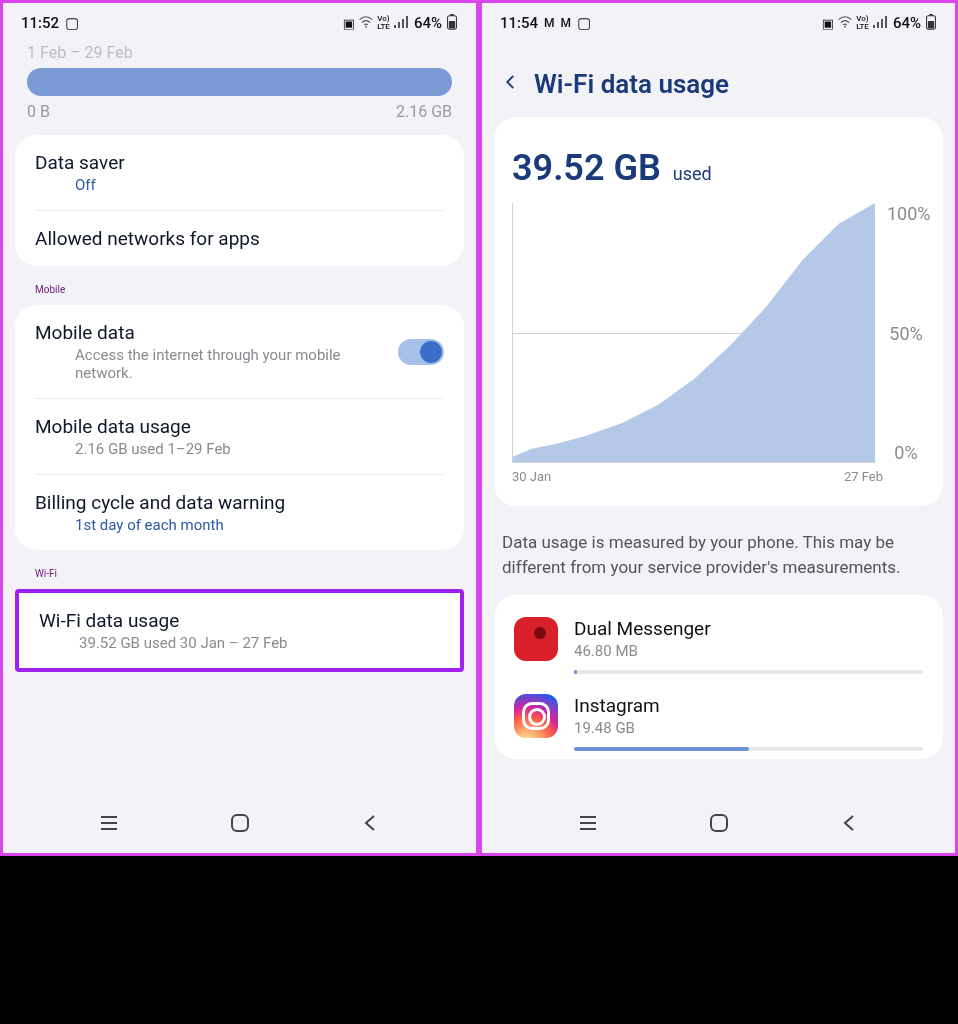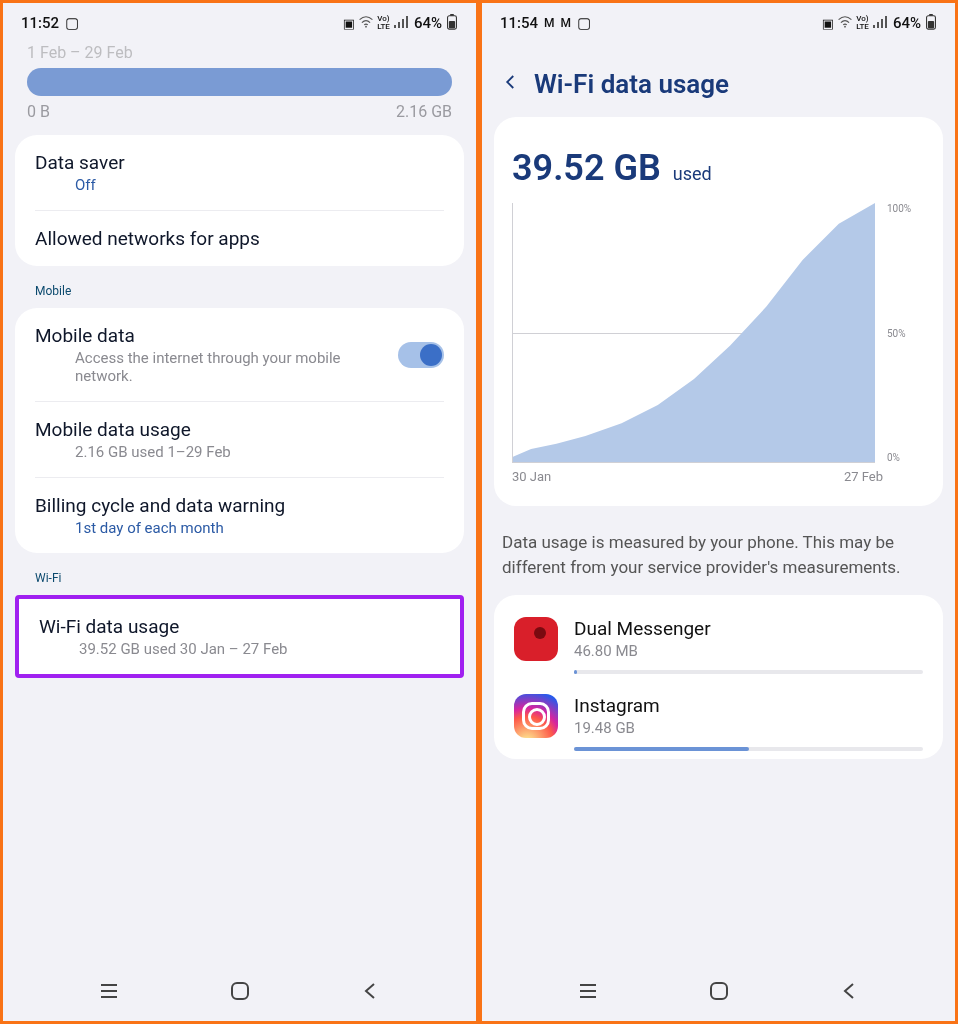--- a/index.html
+++ b/index.html
@@ -5,22 +5,22 @@
   * { box-sizing: border-box; margin: 0; padding: 0; }
   body {
     font-family: -apple-system, BlinkMacSystemFont, "Segoe UI", Roboto, sans-serif;
     background: #000;
     width: 958px;
     height: 1024px;
     display: flex;
   }
   .phone {
     width: 479px;
-    height: 1024px;
-    border: 3px solid #f97316;
+    height: 856px;
+    border: 3px solid #d946ef;
     background: #f2f2f7;
     position: relative;
     overflow: hidden;
   }
   .phone-inner {
     position: absolute;
     top: 0; left: 0; right: 0; bottom: 0;
     display: flex;
     flex-direction: column;
   }
@@ -102,21 +102,21 @@
   .toggle {
     width: 46px; height: 26px; border-radius: 13px;
     background: #a6c1e8; position: relative;
   }
   .toggle .knob {
     position:absolute; right:2px; top:2px;
     width:22px; height:22px; border-radius:50%;
     background:#3b6fc7;
   }
   .section-label {
-    font-size: 12px; color:#0c4a6e;
+    font-size: 10px; color:#701a75;
     padding: 4px 20px 10px 20px;
   }
   .highlight-box {
     border: 4px solid #a020f0;
     border-radius: 4px;
   }
 
   
   .right .period-card {
     background: #fff;
@@ -131,22 +131,22 @@
   .right .dropdown-ico { font-size: 14px; }
   .right .total-row { margin-top: 18px; display:flex; align-items:baseline; gap:12px; }
   .right .total { font-size: 36px; font-weight:600; color:#1a3a7a; }
   .right .used  { font-size: 18px; color:#1a3a7a; }
   .right .chart-wrap { display:flex; margin-top: 14px; gap:8px;}
   .right .chart { position:relative; flex:1; height:260px;
                   border-left:1px solid #d0d0d5; border-bottom:1px solid #d0d0d5;}
   .right .chart .grid50 { position:absolute; left:0; right:0; top:50%; height:1px; background:#d0d0d5;}
   .right .chart svg { position:absolute; left:0; top:0; width:100%; height:100%;}
   .right .ylabels { width:42px; display:flex; flex-direction:column;
-                    justify-content:space-between; height:260px; font-size:10px;
-                    color:#8a8a90; text-align:left; padding-left:4px;}
+                    justify-content:space-between; height:260px; font-size:18px;
+                    color:#8a8a90; text-align:center; padding-left:4px;}
   .right .xlabels { display:flex; justify-content:space-between;
                     font-size:13px; color:#8a8a90; padding-top:6px; padding-right:42px;}
   .right .note { font-size:17px; color:#555; line-height:1.45; padding:14px 8px 16px 8px; }
 
   .right .apps-card { background:#fff; border-radius:22px; padding:10px 18px 0 18px;}
   .right .app-row { display:flex; align-items:flex-start; gap:16px; padding:12px 2px 8px 2px;}
   .right .app-icon { width:44px; height:44px; border-radius:12px; flex-shrink:0;}
   .right .app-info { flex:1; }
   .right .app-name { font-size:19px; color:#111; }
   .right .app-size { font-size:15px; color:#8a8a90; margin-top:2px;}

